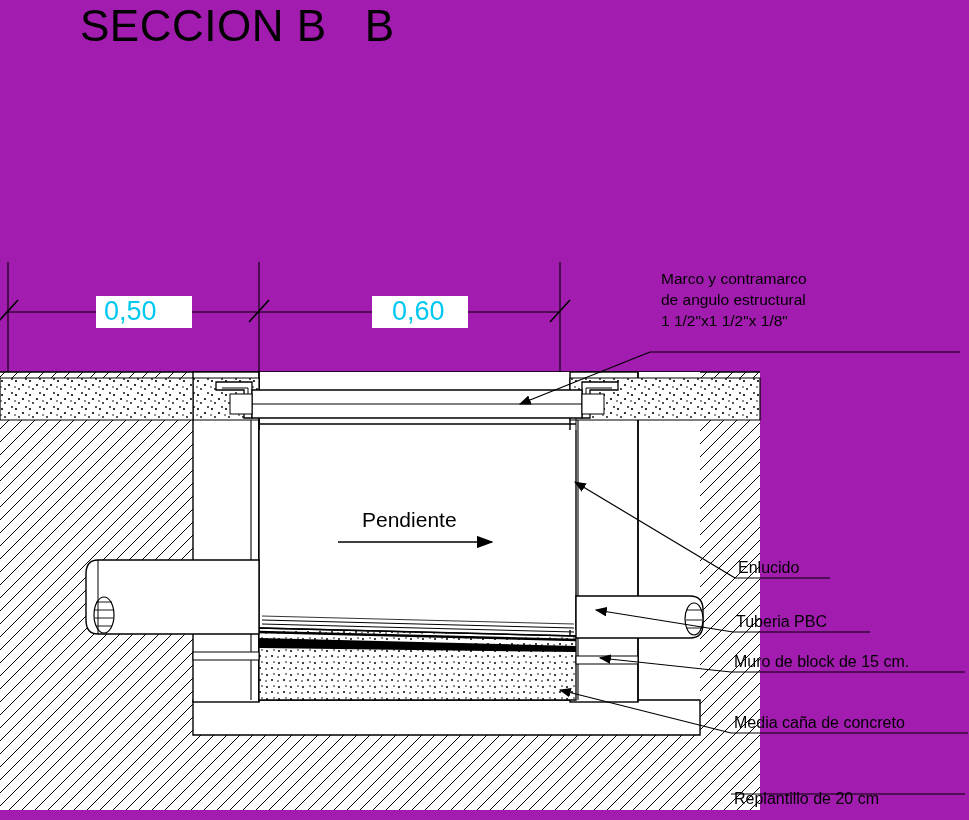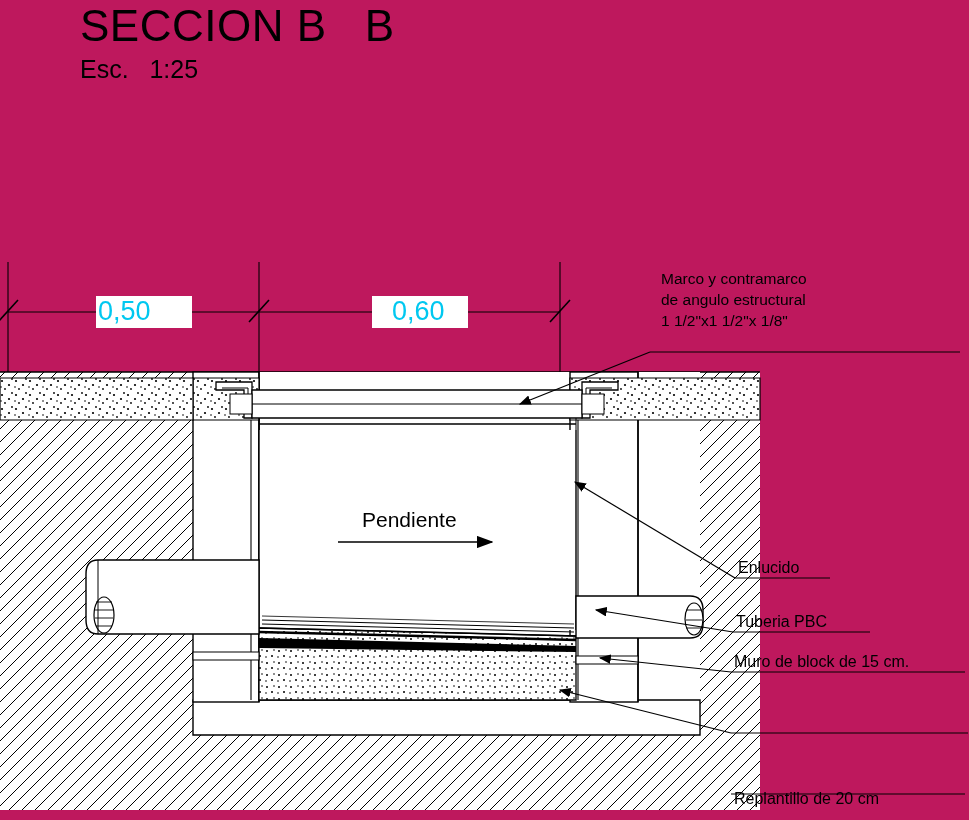--- a/index.html
+++ b/index.html
@@ -9,21 +9,21 @@
   }
   body {
     font-family: "Liberation Sans", sans-serif;
     color: #000000;
   }
   #page {
     position: relative;
     width: 969px;
     height: 820px;
     overflow: hidden;
-    background: #be185d;
+    background: #a21caf;
   }
   .title-block {
     position: absolute;
     left: 80px;
     top: 0px;
     width: 640px;
   }
   .t1 {
     font-size: 44px;
     line-height: 52px;
@@ -70,21 +70,20 @@
     white-space: nowrap;
   }
 </style>
 </head>
 <body>
 
 <div id="page">
 
   <div class="title-block">
     <div class="t1">SECCION B   B</div>
-    <div class="t3">Esc.   1:25</div>
   </div>
 
   <div class="svg-wrap">
   <svg width="969" height="820" xmlns="http://www.w3.org/2000/svg">
     <defs>
 
       <pattern id="soil" width="26" height="26" patternUnits="userSpaceOnUse">
         <rect width="26" height="26" fill="#ffffff"></rect>
         <path d="M0,26 L26,0 M-13,13 L13,-13 M13,39 L39,13" stroke="#000" stroke-width="1"></path>
         <path d="M0,13 L13,0 M13,26 L26,13" stroke="#000" stroke-width="1"></path>
@@ -208,26 +207,27 @@
     <line x1="731" y1="672" x2="965" y2="672" stroke="#000" stroke-width="1.2"></line>
     <line x1="731" y1="672" x2="600" y2="658" stroke="#000" stroke-width="1.2" marker-end="url(#arrow)"></line>
 
     <line x1="731" y1="733" x2="968" y2="733" stroke="#000" stroke-width="1.2"></line>
     <line x1="731" y1="733" x2="560" y2="690" stroke="#000" stroke-width="1.2" marker-end="url(#arrow)"></line>
 
     <line x1="731" y1="794" x2="965" y2="794" stroke="#000" stroke-width="1.2"></line>
   </svg>
   </div>
 
-  <div class="dim-label" style="left:98px; top:296px;">0,50</div>
+  <div class="dim-label" style="left:104px; top:296px;">0,50</div>
   <div class="dim-label" style="left:376px; top:296px;margin-left:16px;">0,60</div>
 
   <div class="pend" style="left:362px; top:508px;">Pendiente</div>
 
   <div class="note-blk" style="left:655px; top:268px;">Marco y contramarco
 de angulo estructural
 1 1/2"x1 1/2"x 1/8"</div>
   <div class="note" style="left:738px; top:557px;">Enlucido</div>
   <div class="note" style="left:736px; top:611px;">Tuberia PBC</div>
   <div class="note" style="left:734px; top:651px;">Muro de block de 15 cm.</div>
+  <div class="note" style="left:734px; top:712px;">Media caña de concreto</div>
   <div class="note" style="left:734px; top:788px;">Replantillo de 20 cm</div>
 
 </div>
 
 </body></html>

